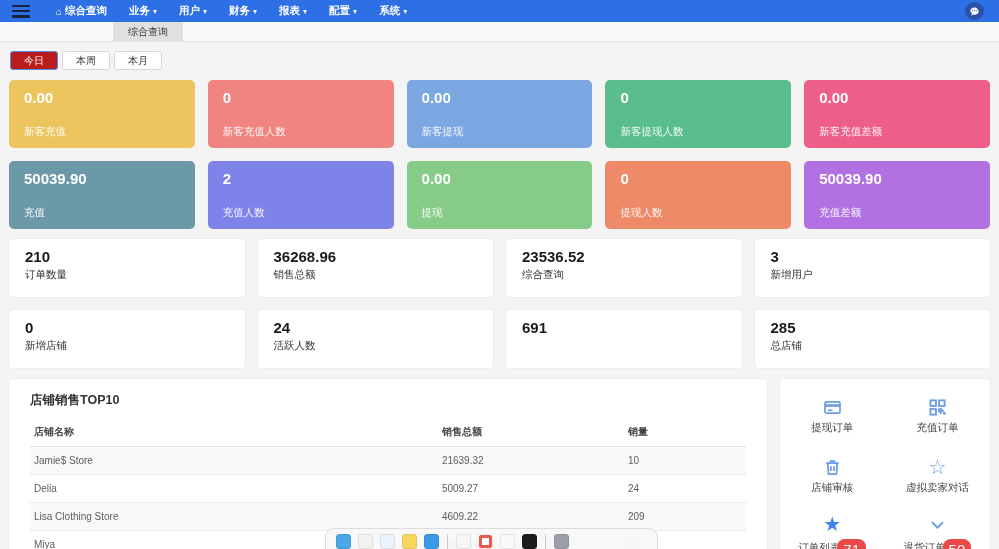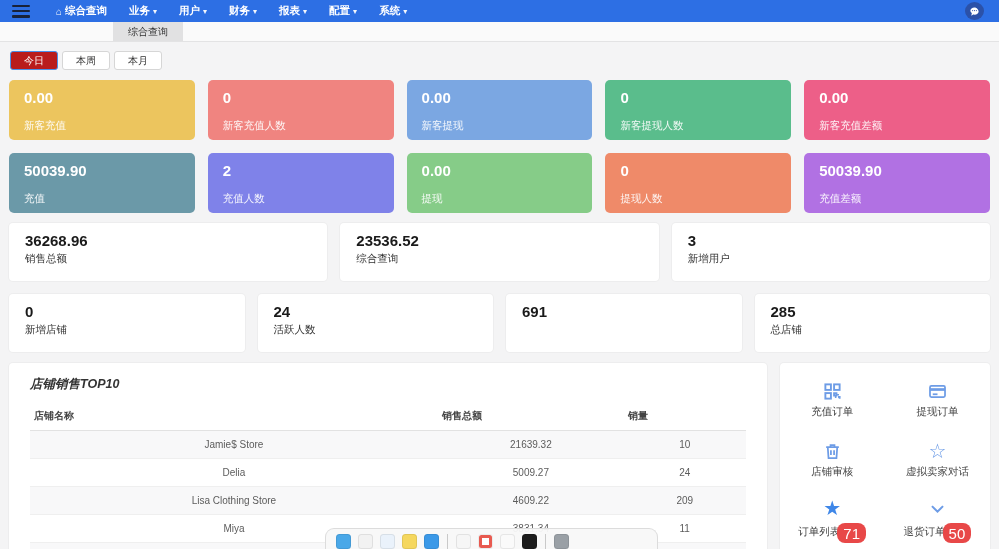--- a/index.html
+++ b/index.html
@@ -20,39 +20,39 @@
   .tabbar { height:20px; background:#fafafa; border-bottom:1px solid #e3e3e4; display:flex; }
   .tab { margin-left:113px; background:#e1e1e2; color:#333; font-size:10px; padding:0 15px; display:flex; align-items:center; cursor:pointer; }
 
   
   .content { padding:8px 9px 0; }
   .filters { display:flex; gap:4px; margin:1px 0 10px 1px; }
   .btn { height:19px; padding:0 13px; font-size:10px; border-radius:3px; border:1px solid #d6d6d6; background:#fff; color:#333; display:flex; align-items:center; cursor:pointer; }
   .btn.active { background:#b91c1c; border-color:#4a90e8; color:#fff; }
 
   .card-row { display:flex; gap:13px; margin-bottom:13px; }
-  .stat-card { flex:1; height:60px; border-radius:5px; padding:9px 15px; color:#fff; cursor:pointer; }
+  .stat-card { flex:1; height:68px; border-radius:5px; padding:9px 15px; color:#fff; cursor:pointer; }
   .stat-card .num { font-size:15px; font-weight:bold; line-height:17px; }
-  .stat-card .lbl { font-size:10.5px; margin-top:13px; opacity:.92; }
+  .stat-card .lbl { font-size:10.5px; margin-top:19px; opacity:.92; }
   .sum-card { flex:1; height:58px; background:#fff; border-radius:4px; padding:9px 16px; box-shadow:0 0 0 1px #ededee; }
   .sum-card .num { font-size:15px; font-weight:bold; color:#1a1a1a; line-height:17px; }
   .sum-card .lbl { font-size:10.5px; color:#333; margin-top:3px; }
 
   .row1 { margin-bottom:13px; }
   .row2 { margin-bottom:10px; }
   .srow1 { margin-bottom:13px; }
   .srow2 { margin-bottom:11px; }
 
   
   .bottom { display:flex; gap:13px; height:191px; }
   .sales-panel { flex:3.6; background:#fff; border-radius:4px; box-shadow:0 0 0 1px #ededee; overflow:hidden; }
-  .panel-title { font-size:12.5px; font-weight:bold; color:#333; padding:13px 21px 10px;font-style:italic; }
+  .panel-title { font-size:12.5px; font-weight:bold; color:#333; padding:13px 21px 10px; }
   table.sales { width:calc(100% - 42px); margin:0 21px; border-collapse:collapse; }
   table.sales th { font-size:10px; color:#444; text-align:left; font-weight:bold; padding:6px 4px 7px; border-bottom:1px solid #e2e2e2; }
-  table.sales td { font-size:10px; color:#5c5c5c; padding:8px 4px; border-bottom:1px solid #efefef;text-align:center; }
+  table.sales td { font-size:10px; color:#5c5c5c; padding:8px 4px; border-bottom:1px solid #efefef; }
   table.sales tr.shaded td { background:#f8f8f9; }
   .col-name { width:57%; } .col-amt { width:26%; } .col-qty { width:17%; }
 
   .links-panel { flex:1; background:#fff; border-radius:4px; box-shadow:0 0 0 1px #ededee; padding-top:6px; }
   .links-grid { display:grid; grid-template-columns:1fr 1fr; }
   .qlink { height:60px; display:flex; flex-direction:column; align-items:center; justify-content:center; cursor:pointer; position:relative; }
   .qlink .ico { height:22px; display:flex; align-items:flex-end; justify-content:center; color:#6d9ce6; }
   .qlink .ico svg { width:19px; height:19px; }
   .qlink .star-o { font-size:20px; line-height:20px; color:#6d9ce6; }
   .qlink .star-f { font-size:20px; line-height:20px; color:#3f87e8; }
@@ -162,20 +162,24 @@
         <div class="lbl">提现人数</div>
       </div>
     <div class="stat-card" style="background: rgb(177, 113, 227);">
         <div class="num">50039.90</div>
         <div class="lbl">充值差额</div>
       </div>
   </div>
 
   <div class="card-row srow1">
     <div class="sum-card">
+        <div class="num">210</div>
+        <div class="lbl">订单数量</div>
+      </div>
+    <div class="sum-card">
         <div class="num">36268.96</div>
         <div class="lbl">销售总额</div>
       </div>
     <div class="sum-card">
         <div class="num">23536.52</div>
         <div class="lbl">综合查询</div>
       </div>
     <div class="sum-card">
         <div class="num">3</div>
         <div class="lbl">新增用户</div>
@@ -239,42 +243,42 @@
           </tr>
         </tbody>
       </table>
     </div>
 
     <div class="links-panel">
       <div class="links-grid">
 
         <div class="qlink">
           <div class="ico">
+            <svg viewBox="0 0 24 24" fill="none" stroke="currentColor" stroke-width="2.2">
+                <rect x="2.5" y="5" width="19" height="14" rx="1.8"></rect>
+                <path d="M2.5 9.5h19" stroke-width="3.4"></path>
+                <path d="M6 15.5h6"></path>
+              </svg>
+          </div>
+          <div class="lbl-wrap">
+              <span class="lbl">提现订单</span>
+            </div>
+        </div>
+
+        <div class="qlink">
+          <div class="ico">
             <svg viewBox="0 0 24 24" fill="none" stroke="currentColor" stroke-width="2.4">
                 <rect x="3" y="3" width="7" height="7"></rect>
                 <rect x="14" y="3" width="7" height="7"></rect>
                 <rect x="3" y="14" width="7" height="7"></rect>
                 <path d="M14 14h3v3h-3zM19 15v2M15 19h2M19 19h2v2"></path>
               </svg>
           </div>
           <div class="lbl-wrap">
               <span class="lbl">充值订单</span>
-            </div>
-        </div>
-
-        <div class="qlink">
-          <div class="ico">
-            <svg viewBox="0 0 24 24" fill="none" stroke="currentColor" stroke-width="2.2">
-                <rect x="2.5" y="5" width="19" height="14" rx="1.8"></rect>
-                <path d="M2.5 9.5h19" stroke-width="3.4"></path>
-                <path d="M6 15.5h6"></path>
-              </svg>
-          </div>
-          <div class="lbl-wrap">
-              <span class="lbl">提现订单</span>
             </div>
         </div>
 
         <div class="qlink">
           <div class="ico">
             <svg viewBox="0 0 24 24" fill="none" stroke="currentColor" stroke-width="2.2">
                 <path d="M4 6.5h16M9.5 6.5V4h5v2.5"></path>
                 <path d="M6 6.5l1 14h10l1-14"></path>
                 <path d="M10 10.5v6M14 10.5v6"></path>
               </svg>

